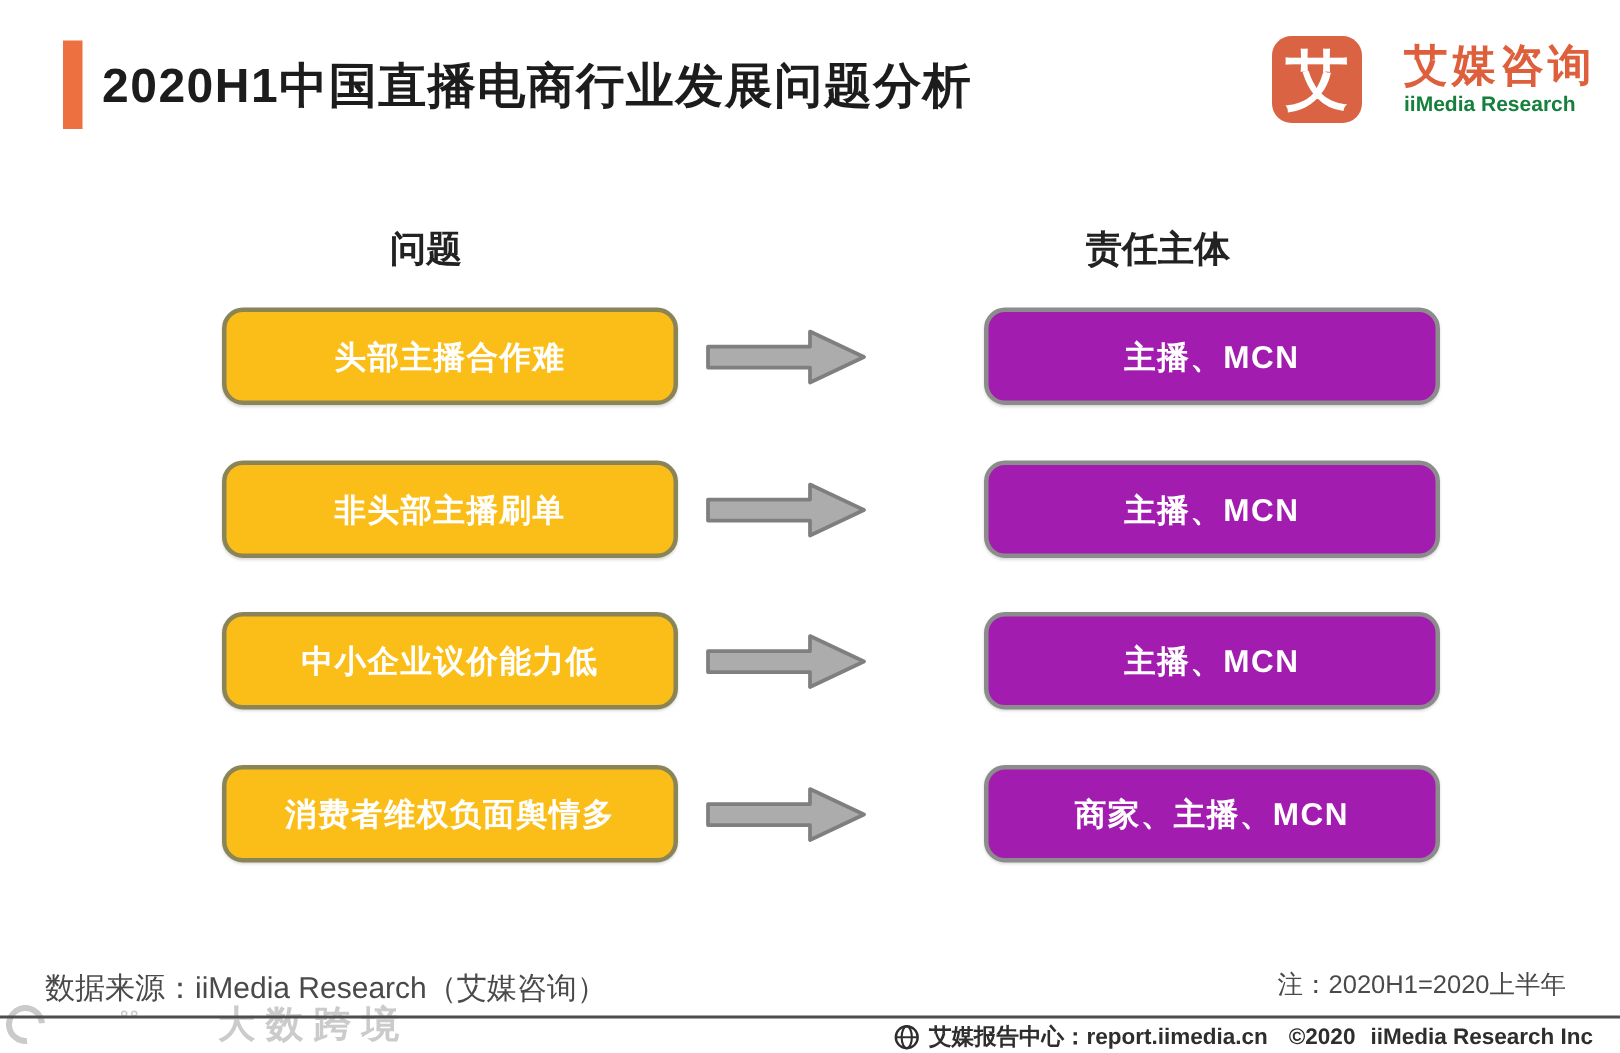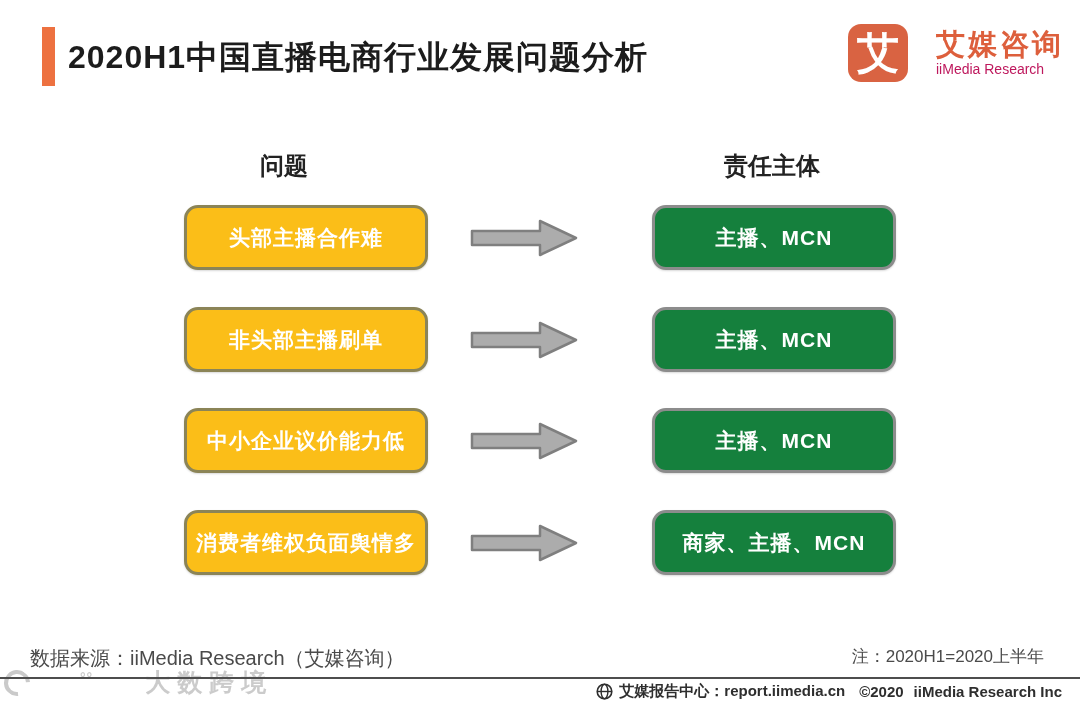--- a/index.html
+++ b/index.html
@@ -14,39 +14,38 @@
     letter-spacing:1px;white-space:nowrap;
   }
   .logo{position:absolute;right:16px;top:24px;display:flex;align-items:center;}
   .logo-square{
     width:60px;height:58px;background:#D96342;border-radius:13px;
     display:flex;align-items:center;justify-content:center;
     color:#ffffff;font-size:42px;font-weight:bold;line-height:1;
   }
   .logo-text{margin-left:28px;display:flex;flex-direction:column;align-items:flex-start;}
   .logo-cn{font-size:29px;font-weight:bold;color:#DD5F3C;letter-spacing:3px;line-height:1.1;}
-  .logo-en{font-size:14px;font-weight:normal;color:#be185d;line-height:1.2;}
+  .logo-en{font-size:14px;font-weight:bold;color:#15803d;line-height:1.2;}
   
   .col-header{
     position:absolute;top:150px;width:272px;text-align:center;
     font-size:24px;font-weight:bold;color:#222222;
   }
   .col-header.left{left:148px;}
   .col-header.right{left:636px;}
   
   .row{position:absolute;left:0;width:1080px;height:65px;}
   .pbox,.rbox{
-    position:absolute;top:0;width:244px;height:65px;box-sizing:border-box;
+    position:absolute;top:0;width:304px;height:65px;box-sizing:border-box;
     border-radius:14px;display:flex;align-items:center;justify-content:center;
     font-size:21px;font-weight:bold;color:#ffffff;letter-spacing:1px;
     box-shadow:0 1px 2px rgba(0,0,0,0.15);
-    margin-left:36px;
   }
   .pbox{left:148px;background:#FBBE18;border:3px solid #8B8457;}
-  .rbox{left:616px;background:#15803d;border:3px solid #8C8C8C;}
+  .rbox{left:656px;background:#a21caf;border:3px solid #8C8C8C;}
   .arrow{position:absolute;left:468px;top:9px;}
   
   .source-text{position:absolute;left:30px;top:645px;font-size:20px;color:#4a4a4a;}
   .note-text{position:absolute;right:36px;top:645px;font-size:17px;color:#4a4a4a;}
   .divider{position:absolute;left:0;top:677px;width:1080px;height:2px;background:#4d4d4d;}
   .bottom-bar{
     position:absolute;right:18px;top:682px;display:flex;align-items:center;
     font-size:15px;font-weight:bold;color:#2e2e2e;white-space:nowrap;
   }
   .globe-icon{margin-right:6px;display:inline-flex;}

